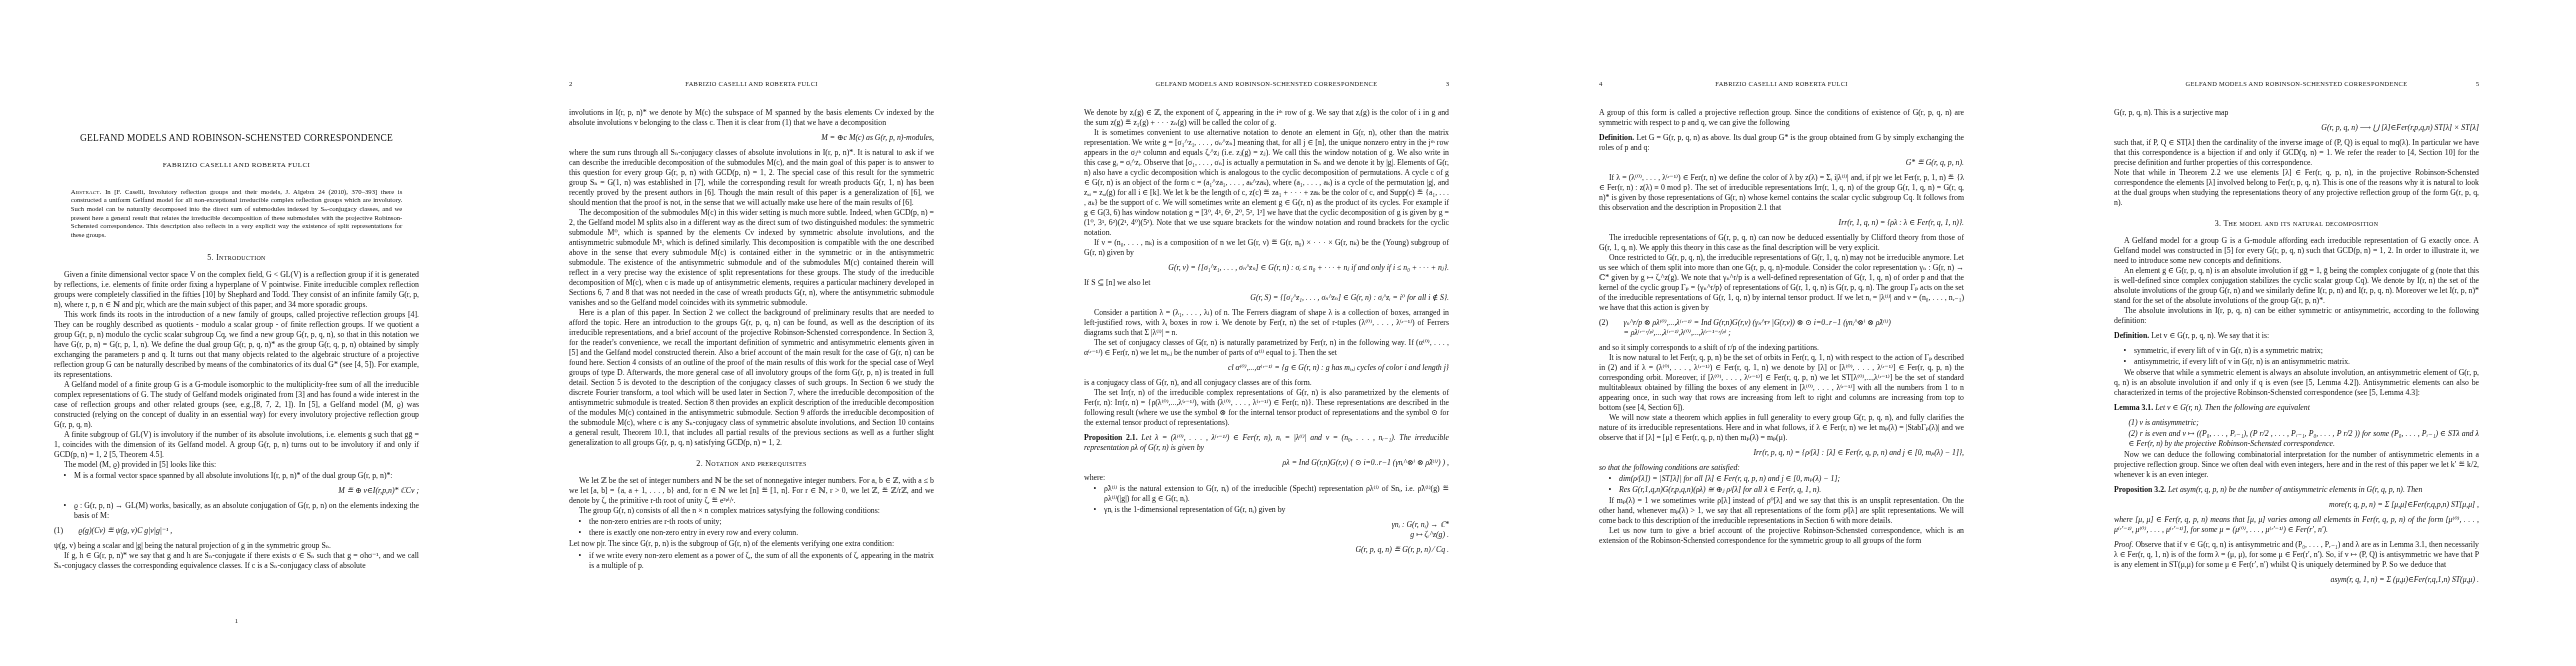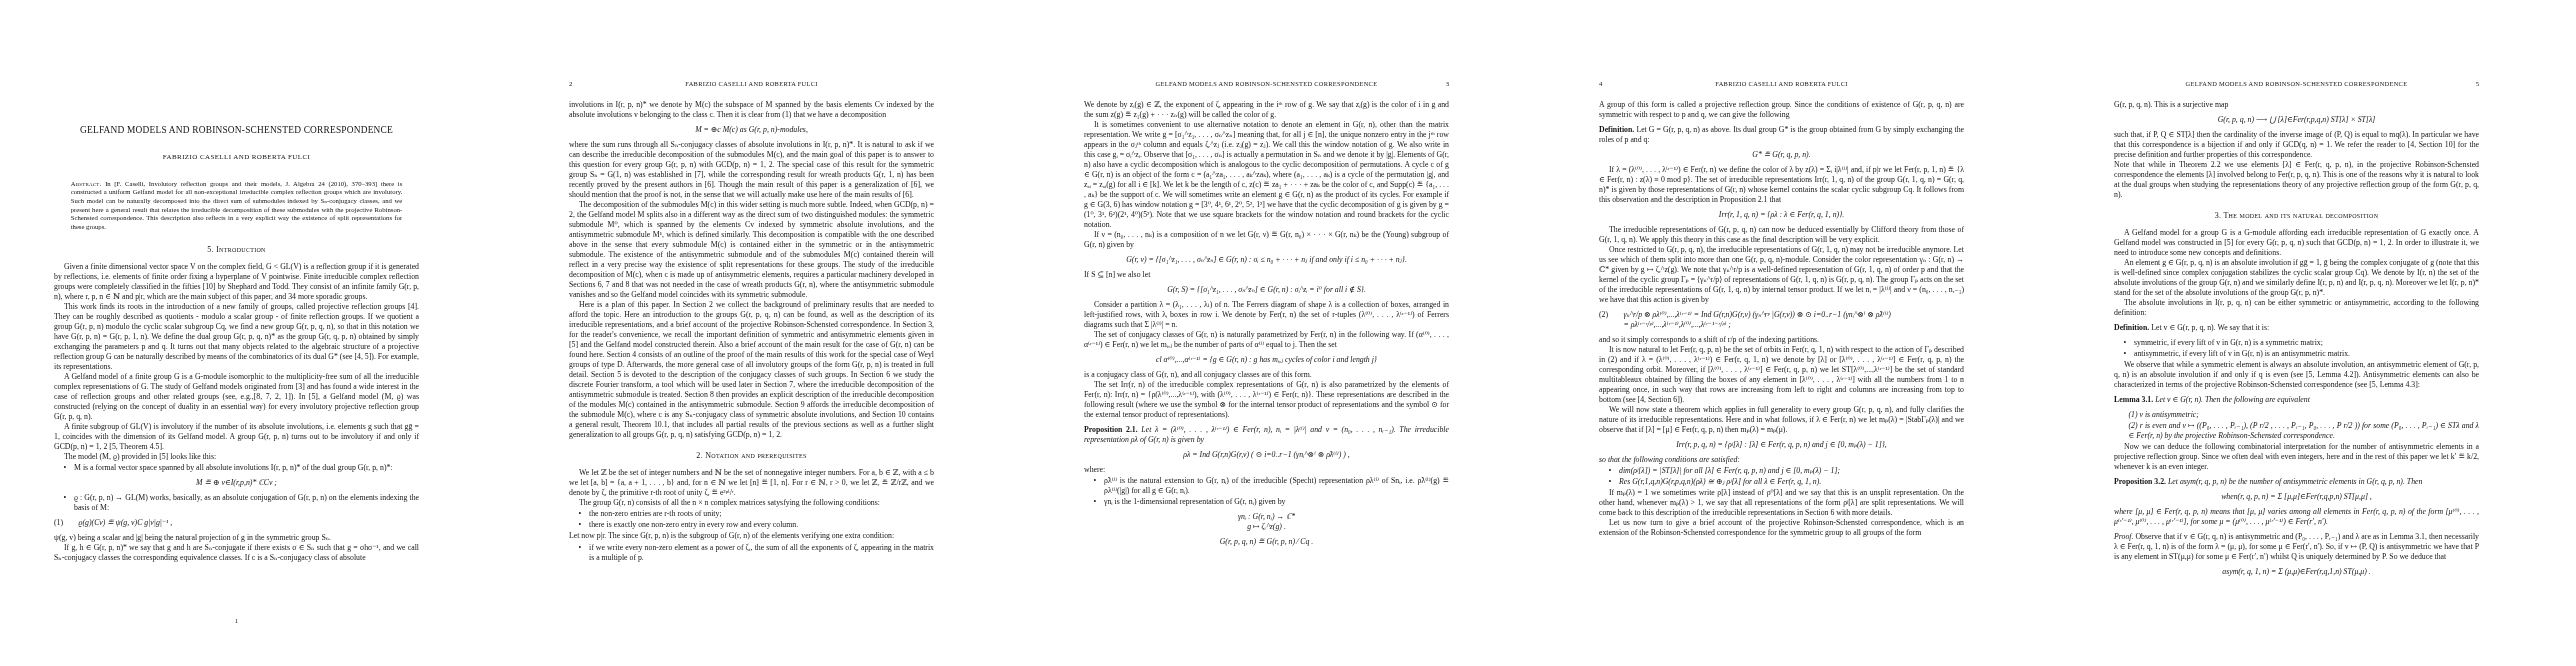--- a/index.html
+++ b/index.html
@@ -18,42 +18,42 @@
 
   .runhead {
     position:absolute; top:80px; left:54px; width:365px;
     display:flex; align-items:baseline;
     font-size:6.4px; letter-spacing:0.3px; color:#161616;
   }
   .rh-left  { width:22px; text-align:left; letter-spacing:0; font-size:6.7px; }
   .rh-center{ flex:1; text-align:center; }
   .rh-right { width:22px; text-align:right; letter-spacing:0; font-size:6.7px; }
 
-  .page-inner { position:absolute; left:54px; top:0; width:365px; padding-top:100px; }
+  .page-inner { position:absolute; left:54px; top:8px; width:365px; padding-top:100px; }
   .page-inner.first { padding-top:124px; }
 
   .blk { font-size:7.8px; line-height:10px; text-align:justify; }
 
   .title   { text-align:center; font-size:9.4px; line-height:12.2px; letter-spacing:0.2px; margin-bottom:15.6px; text-indent:0; }
   .authors { text-align:center; font-size:7px; letter-spacing:0.4px; margin-bottom:18px; text-indent:0; }
 
   .abstract { font-size:6.7px; line-height:8.6px; margin:0 16.7px 13.3px 16.7px; }
   .abstract .lbl { font-variant:small-caps; letter-spacing:0.2px; }
 
   .heading { text-align:center; font-variant:small-caps; letter-spacing:0.3px; font-size:8px; margin:11px 0 7.2px 0; text-indent:0; }
 
   .para     { text-indent:10px; }
   .paracont { text-indent:0; }
 
   .bullet { position:relative; padding-left:20px; margin:1.1px 0; }
   .bullet::before { content:"\2022"; position:absolute; left:9.4px; top:0; }
 
   .item { padding-left:14.5px; margin:0.6px 0; }
 
-  .equation { text-align:center; font-style:italic; margin:5px 0; white-space:pre-line; text-indent:0; }
+  .equation { text-align:right; font-style:italic; margin:5px 0; white-space:pre-line; text-indent:0; }
 
   .eqnum { display:flex; margin:5px 0; }
   .eqnum .num { width:24.5px; font-style:normal; text-align:left; flex:none; }
   .eqnum .eqtext { flex:1; text-align:left; font-style:italic; white-space:pre-line; }
 
   .theorem, .definition, .proof { margin:5px 0; text-indent:0; }
   .theorem .lbl, .definition .lbl { font-weight:bold; }
   .theorem .btext { font-style:italic; }
   .definition .btext { font-style:normal; }
   .proof .lbl { font-style:italic; }
@@ -188,20 +188,20 @@
         <div class="blk para">The absolute involutions in I(r, p, q, n) can be either symmetric or antisymmetric, according to the following definition:</div>
         <div class="blk definition"><span class="lbl">Definition.</span> <span class="btext">Let v ∈ G(r, p, q, n). We say that it is:</span></div>
         <div class="blk bullet">symmetric, if every lift of v in G(r, n) is a symmetric matrix;</div>
         <div class="blk bullet">antisymmetric, if every lift of v in G(r, n) is an antisymmetric matrix.</div>
         <div class="blk para">We observe that while a symmetric element is always an absolute involution, an antisymmetric element of G(r, p, q, n) is an absolute involution if and only if q is even (see [5, Lemma 4.2]). Antisymmetric elements can also be characterized in terms of the projective Robinson-Schensted correspondence (see [5, Lemma 4.3]:</div>
         <div class="blk theorem"><span class="lbl">Lemma 3.1.</span> <span class="btext">Let v ∈ G(r, n). Then the following are equivalent</span></div>
         <div class="blk item it">(1) v is antisymmetric;</div>
         <div class="blk item it">(2) r is even and v ↦ ((P₀, . . . , Pᵣ₋₁), (P r/2 , . . . , Pᵣ₋₁, P₀, . . . , P r/2 )) for some (P₀, . . . , Pᵣ₋₁) ∈ STλ and λ ∈ Fer(r, n) by the projective Robinson-Schensted correspondence.</div>
         <div class="blk para">Now we can deduce the following combinatorial interpretation for the number of antisymmetric elements in a projective reflection group. Since we often deal with even integers, here and in the rest of this paper we let k′ ≝ k/2, whenever k is an even integer.</div>
         <div class="blk theorem"><span class="lbl">Proposition 3.2.</span> <span class="btext">Let asym(r, q, p, n) be the number of antisymmetric elements in G(r, q, p, n). Then</span></div>
-        <div class="blk equation">when(r, q, p, n) = Σ [μ,μ]∈Fer(r,q,p,n) ST[μ,μ] ,</div>
+        <div class="blk equation">more(r, q, p, n) = Σ [μ,μ]∈Fer(r,q,p,n) ST[μ,μ] ,</div>
         <div class="blk paracont it">where [μ, μ] ∈ Fer(r, q, p, n) means that [μ, μ] varies among all elements in Fer(r, q, p, n) of the form [μ⁽⁰⁾, . . . , μ⁽ʳ′⁻¹⁾, μ⁽⁰⁾, . . . , μ⁽ʳ′⁻¹⁾], for some μ = (μ⁽⁰⁾, . . . , μ⁽ʳ′⁻¹⁾) ∈ Fer(r′, n′).</div>
         <div class="blk proof"><span class="lbl">Proof.</span> <span class="btext">Observe that if v ∈ G(r, q, n) is antisymmetric and (P₀, . . . , Pᵣ₋₁) and λ are as in Lemma 3.1, then necessarily λ ∈ Fer(r, q, 1, n) is of the form λ = (μ, μ), for some μ ∈ Fer(r′, n′). So, if v ↦ (P, Q) is antisymmetric we have that P is any element in ST(μ,μ) for some μ ∈ Fer(r′, n′) whilst Q is uniquely determined by P. So we deduce that</span></div>
         <div class="blk equation">asym(r, q, 1, n) = Σ (μ,μ)∈Fer(r,q,1,n) ST(μ,μ) .</div>
       </div>
     </div>
   </div>
 
 
 </body></html>

